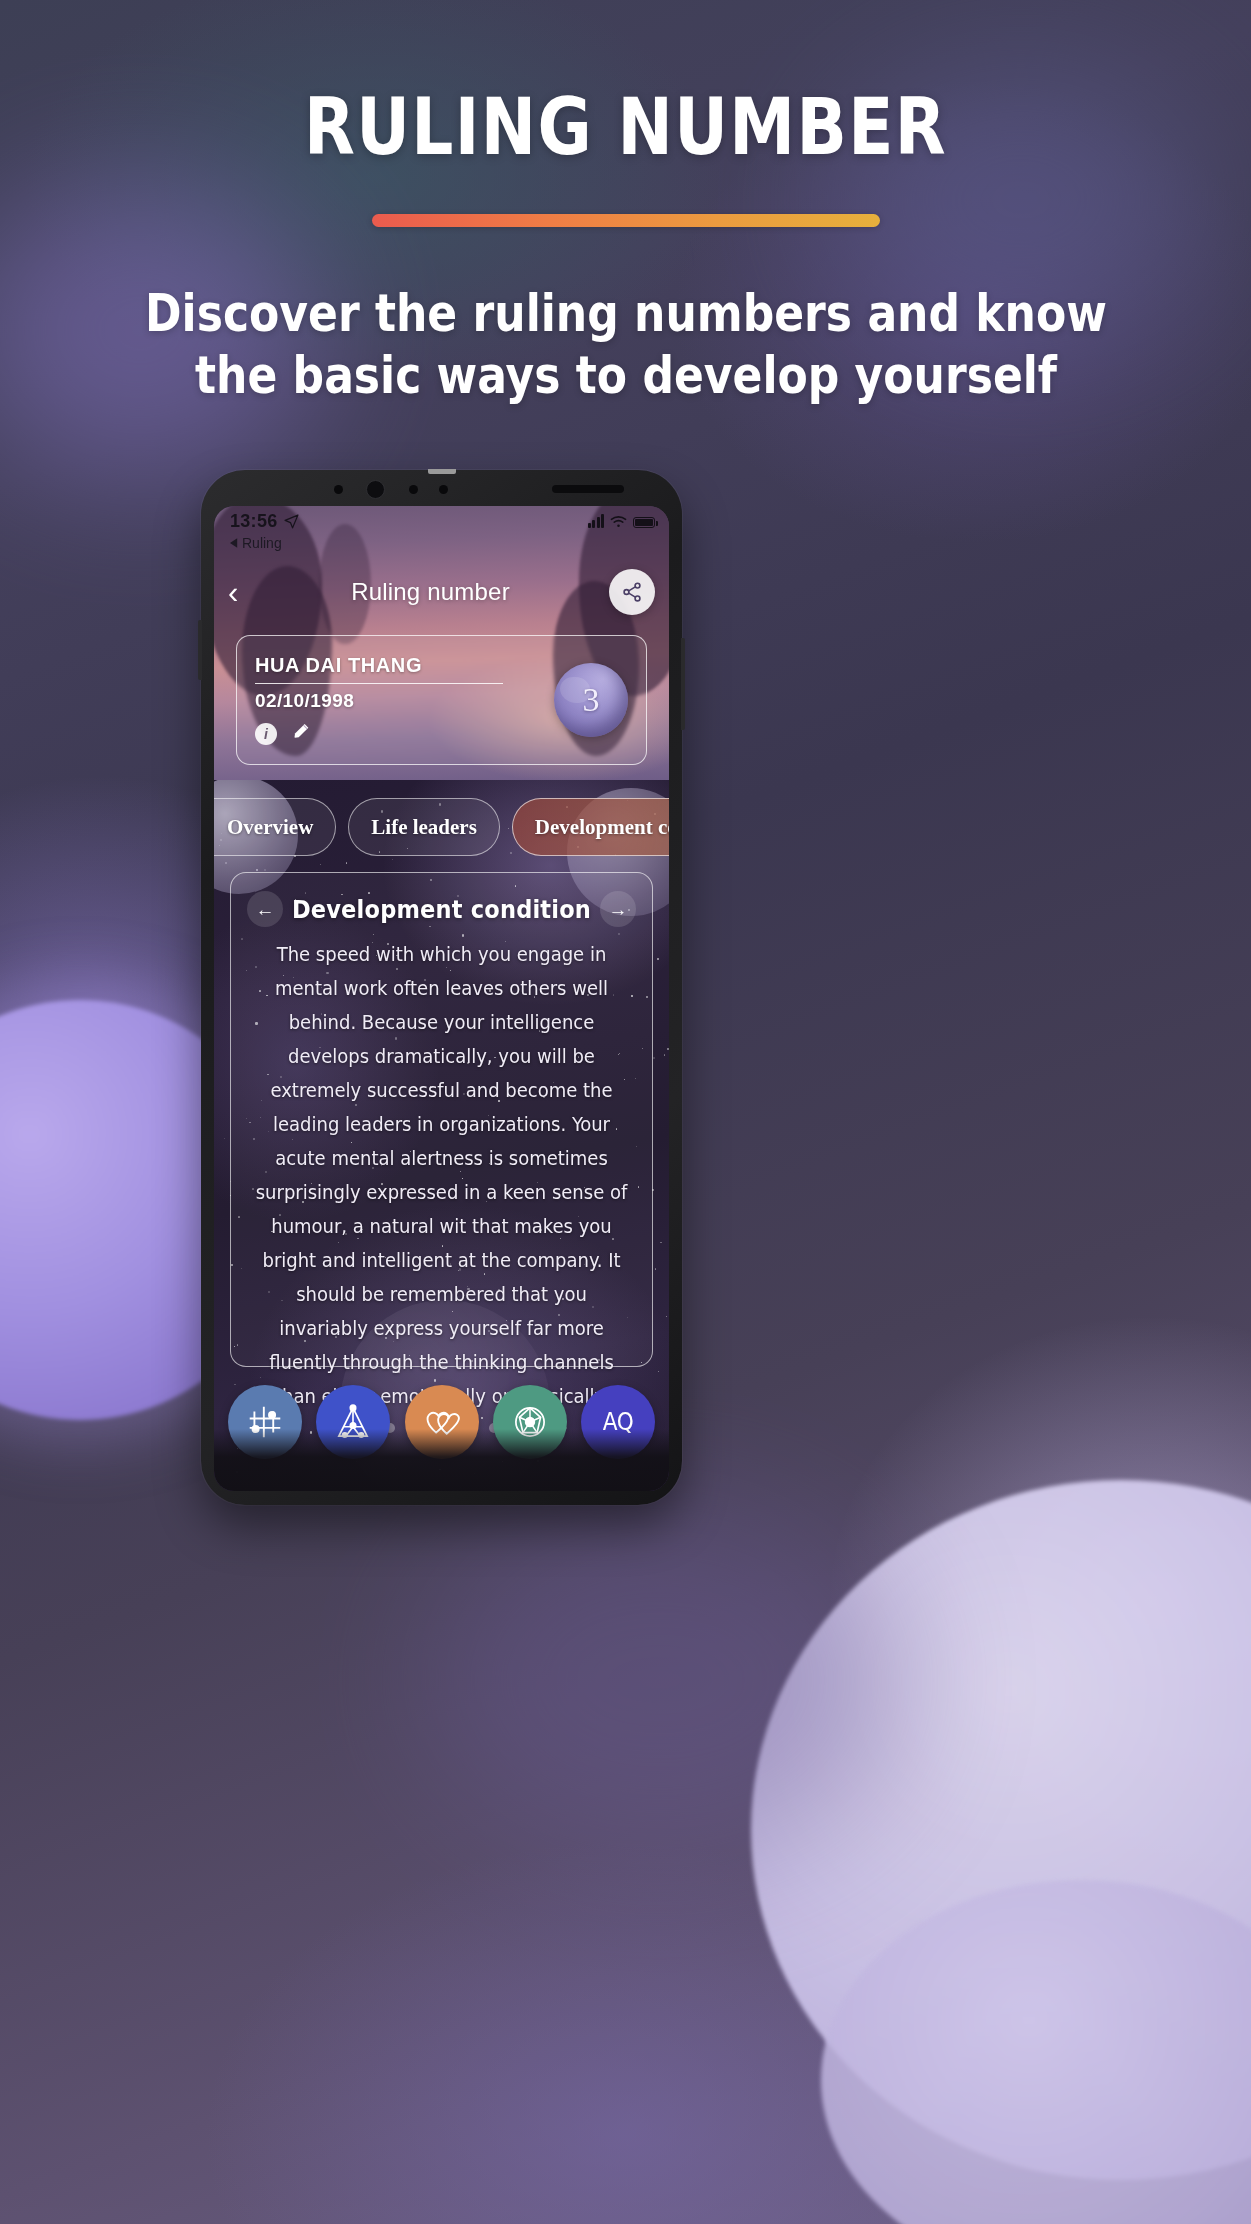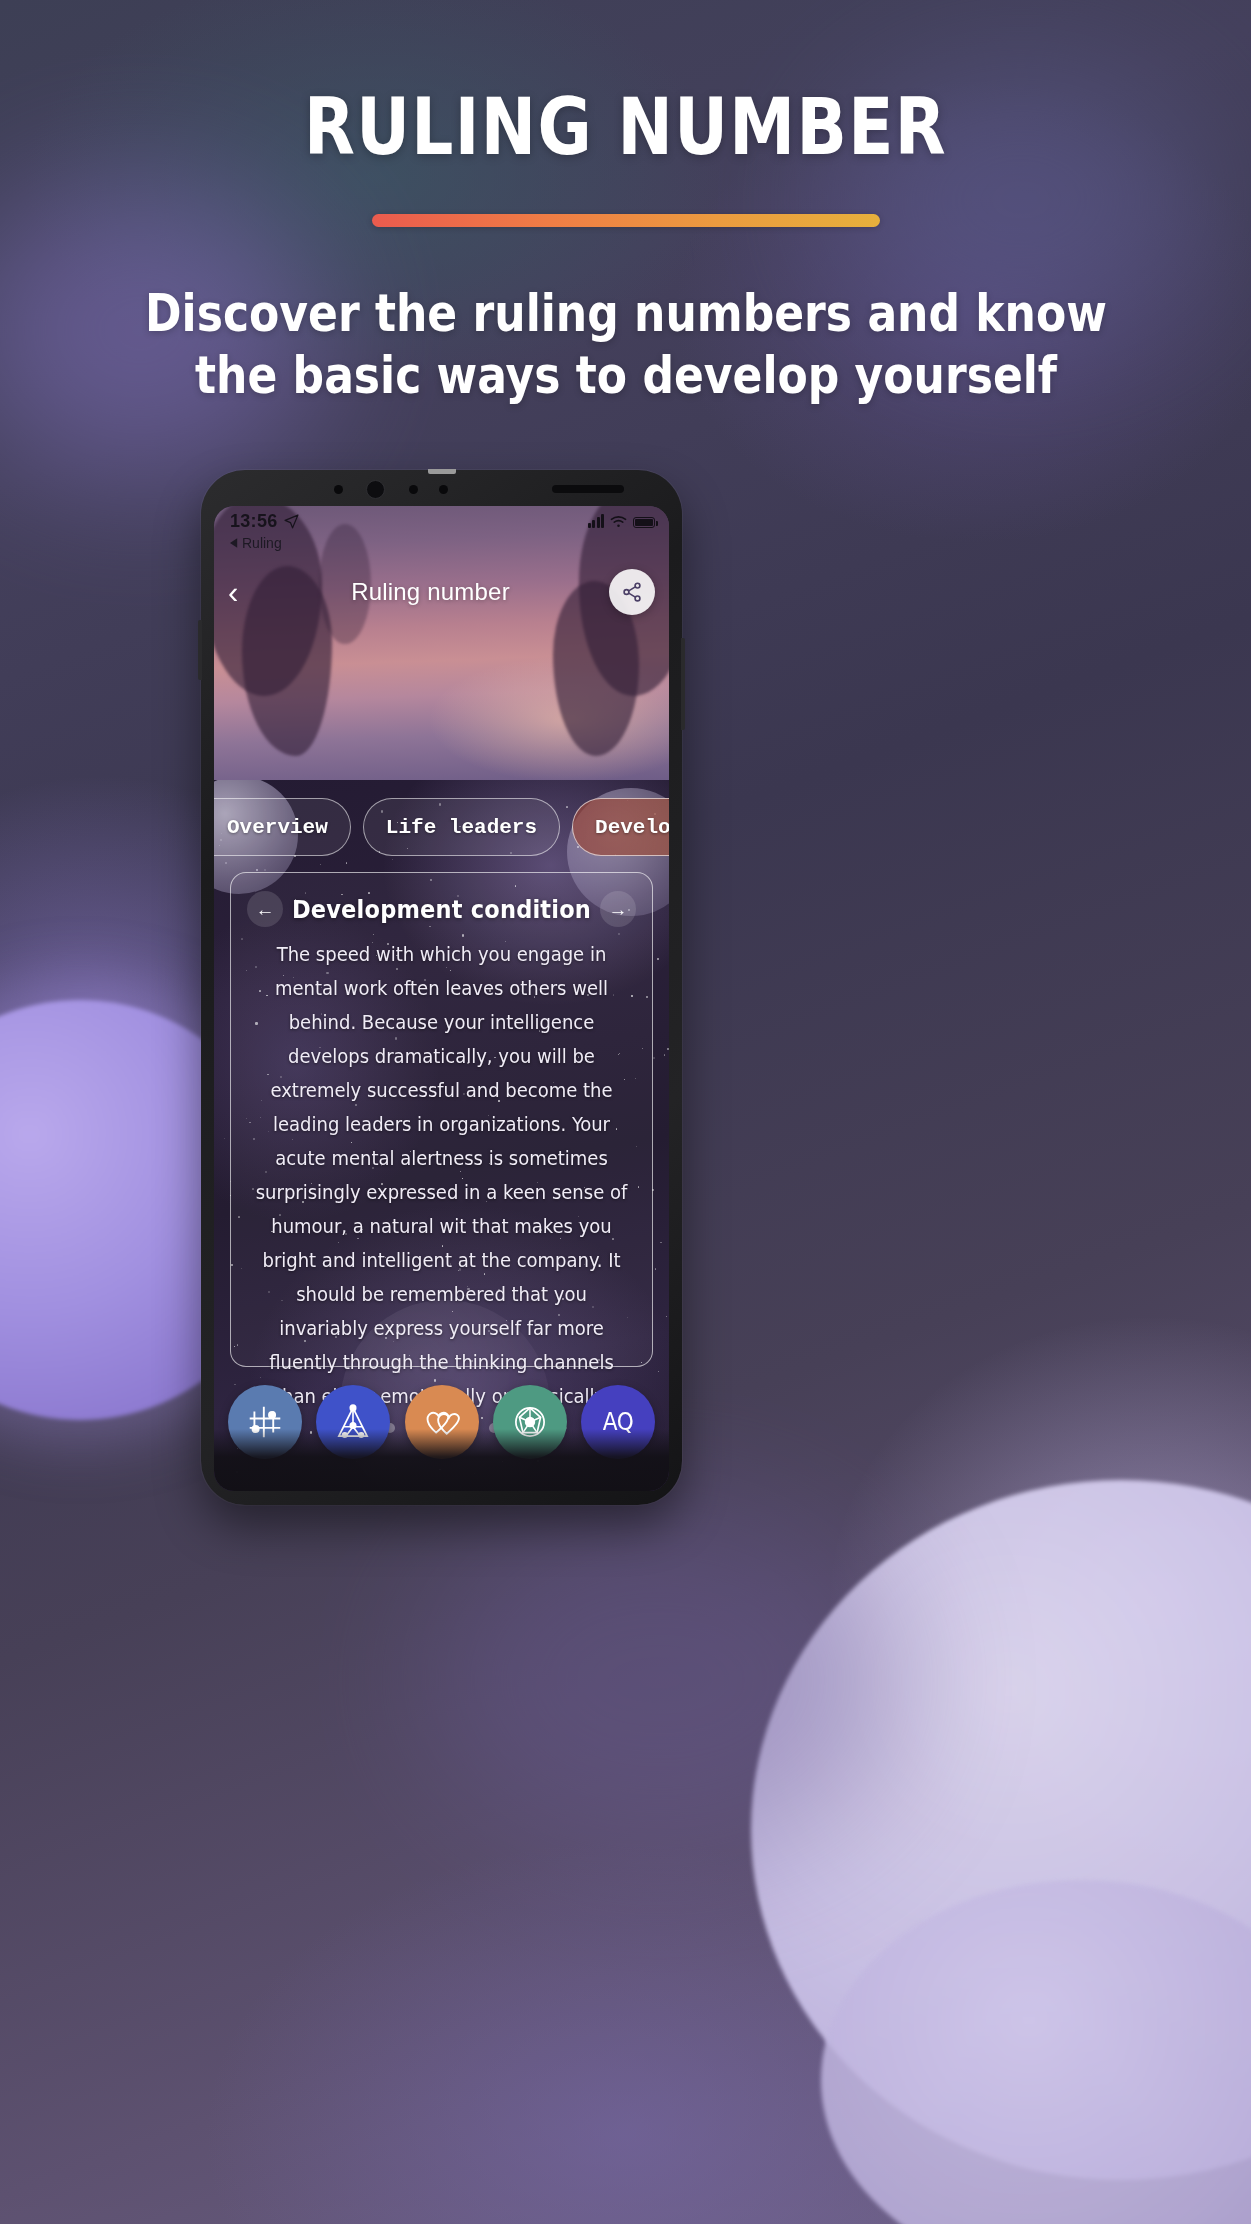--- a/index.html
+++ b/index.html
@@ -250,21 +250,21 @@
   
   #tabs {
     position:absolute; top:16px; left:0; right:0; height:62px;
     display:flex; align-items:center; gap:12px; padding-left:6px;
     z-index:3;
   }
   .tab {
     height:58px; border-radius:30px;
     display:flex; align-items:center; justify-content:center;
     padding:0 22px; white-space:nowrap;
-    font-family:Liberation Mono, monospace;
+    font-family:Liberation Serif, serif;
     font-weight:bold; font-size:21px; color:#ffffff;
     border:1.4px solid rgba(255,255,255,.55);
     background:rgba(255,255,255,0.07);
     text-shadow:0 1px 3px rgba(0,0,0,.4);
   }
   .tab.first { margin-left:-40px; padding-left:46px; }
   .tab.active {
     background:linear-gradient(100deg, rgba(150,70,60,0.72) 0%, rgba(165,95,72,0.72) 55%, rgba(180,130,100,0.62) 100%);
     border-color:rgba(255,255,255,.62);
   }
@@ -405,20 +405,39 @@
       <div id="share-btn">
         <svg viewBox="0 0 24 24">
           <circle cx="18" cy="5" r="2.6" fill="none" stroke="#4b3f66" stroke-width="1.8"></circle>
           <circle cx="6" cy="12" r="2.6" fill="none" stroke="#4b3f66" stroke-width="1.8"></circle>
           <circle cx="18" cy="19" r="2.6" fill="none" stroke="#4b3f66" stroke-width="1.8"></circle>
           <path d="M8.4 10.8 L15.6 6.4 M8.4 13.2 L15.6 17.6" stroke="#4b3f66" stroke-width="1.8" fill="none"></path>
         </svg>
       </div>
     </div>
 
+    <div id="profile-card">
+      <div id="profile-left">
+        <div id="profile-name">HUA DAI THANG</div>
+        <div id="profile-rule"></div>
+        <div id="profile-dob">02/10/1998</div>
+        <div id="profile-actions">
+          <div id="info-icon">i</div>
+          <span id="edit-icon">
+            <svg viewBox="0 0 24 24">
+              <path d="M4 18.5 L4.6 14.4 L15.6 3.4 L19.8 7.6 L8.8 18.6 L4.6 19.2 Z" fill="#ffffff"></path>
+              <path d="M14.2 4.8 L18.4 9" stroke="#b9a9c4" stroke-width="1.2"></path>
+            </svg>
+          </span>
+        </div>
+      </div>
+      <div id="ruling-badge">
+        <span>3</span>
+      </div>
+    </div>
 
     <div id="body-area">
       <div id="stars">
           <i style="left: 3.66144%; top: 68.0314%; width: 2.2px; height: 2.2px; opacity: 0.87;"></i>
           <i style="left: 39.9562%; top: 77.6716%; width: 2px; height: 2px; opacity: 0.75;"></i>
           <i style="left: 11.8219%; top: 49.4068%; width: 1.1px; height: 1.1px; opacity: 0.28;"></i>
           <i style="left: 47.4802%; top: 13.8886%; width: 2.2px; height: 2.2px; opacity: 0.65;"></i>
           <i style="left: 17.3188%; top: 27.7615%; width: 1.1px; height: 1.1px; opacity: 0.4;"></i>
           <i style="left: 23.1753%; top: 37.5048%; width: 1.7px; height: 1.7px; opacity: 0.35;"></i>
           <i style="left: 75.5081%; top: 75.0645%; width: 2.2px; height: 2.2px; opacity: 0.59;"></i>

